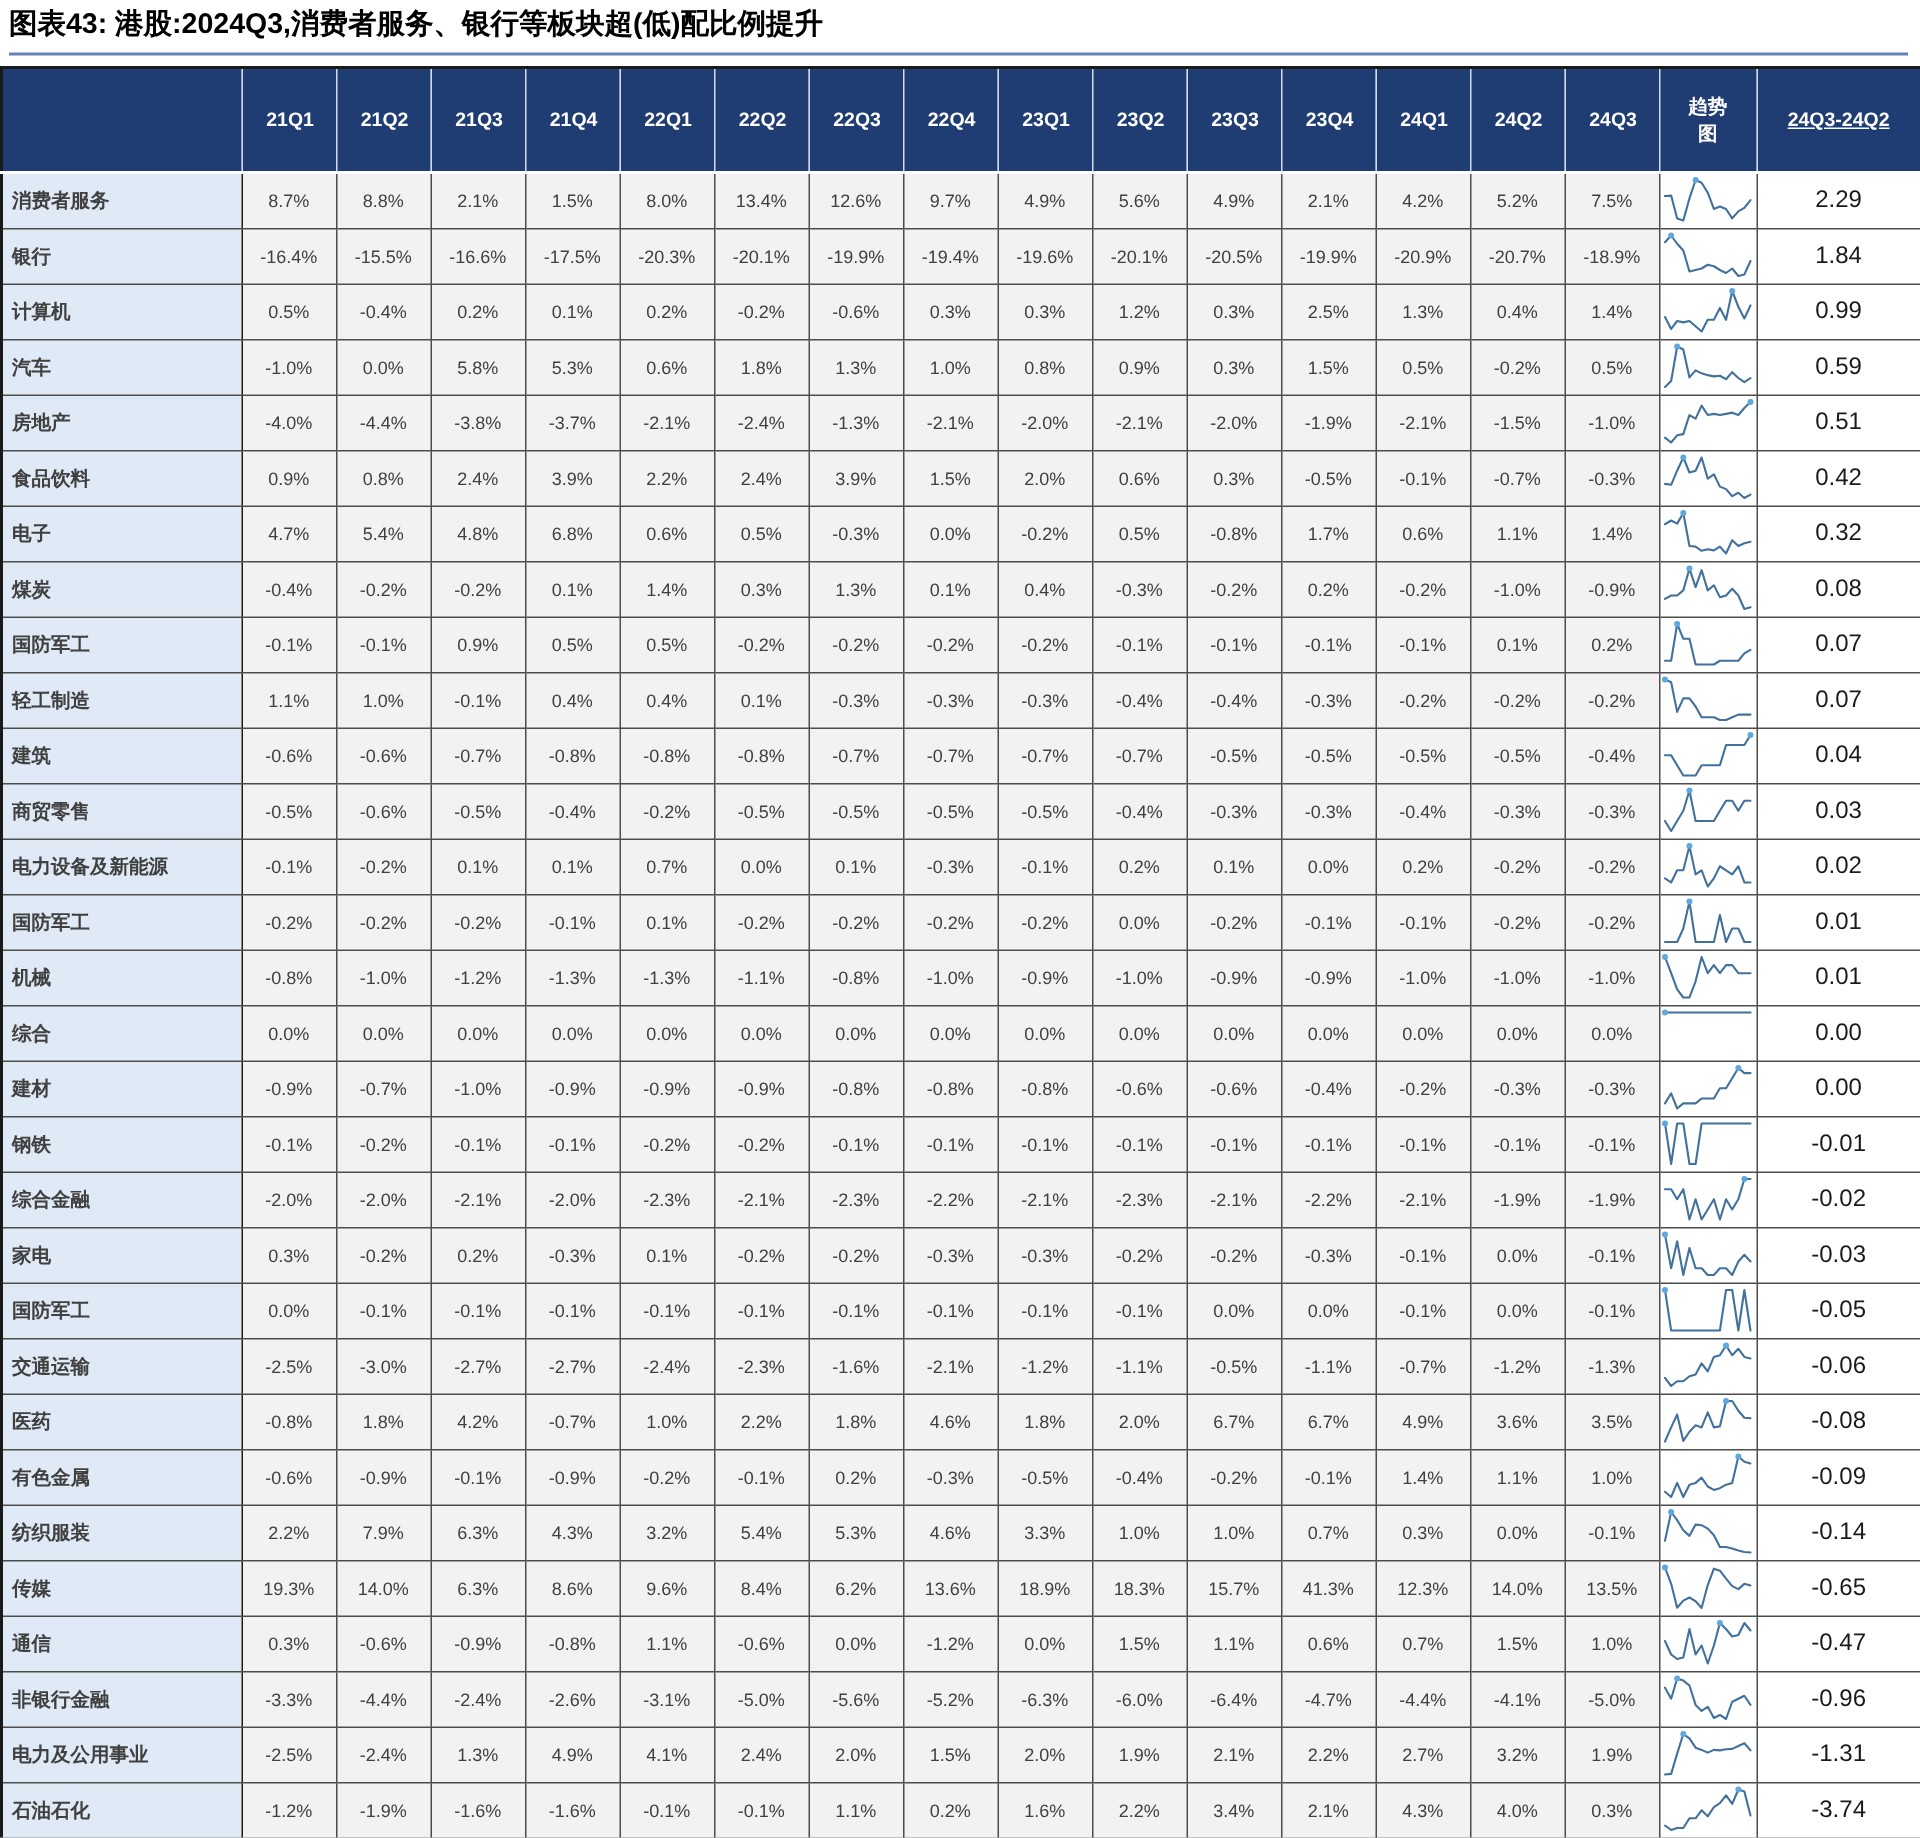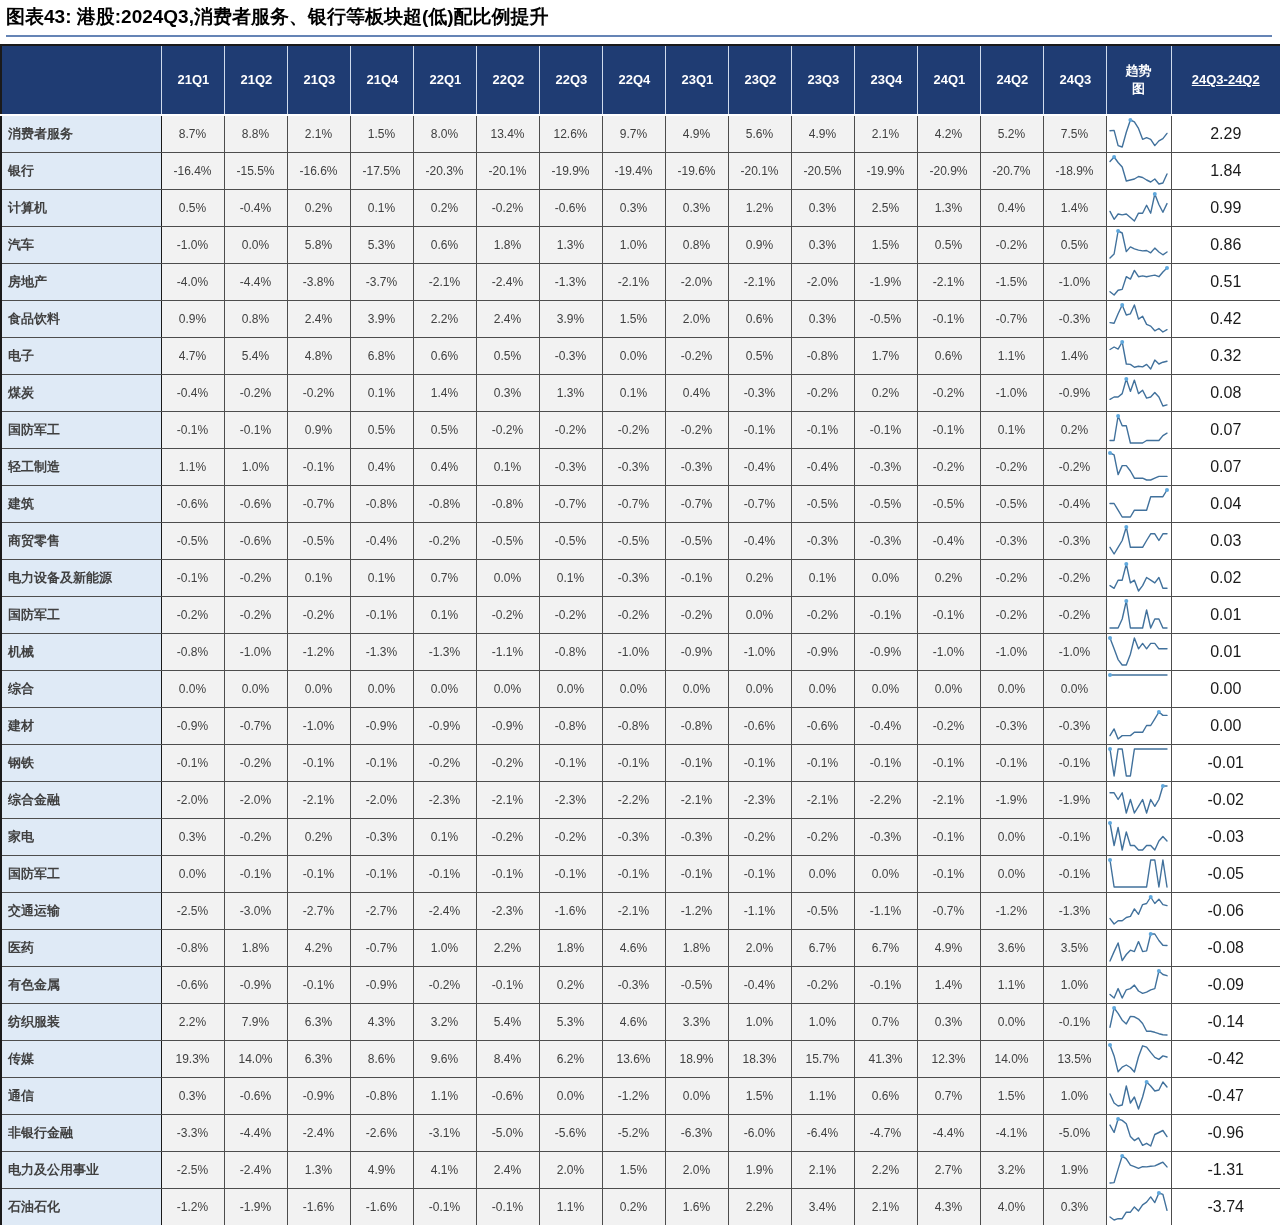--- a/index.html
+++ b/index.html
@@ -160,21 +160,21 @@
         <td class="val">0.9%</td>
         <td class="val">0.3%</td>
         <td class="val">1.5%</td>
         <td class="val">0.5%</td>
         <td class="val">-0.2%</td>
         <td class="val">0.5%</td>
         <td class="spark"><svg width="63" height="35" viewBox="0 0 63 35">
             <polyline points="3.0,31.0 7.1,27.0 11.1,4.0 15.2,6.0 19.3,24.6 23.4,19.9 27.4,21.9 31.5,23.1 35.6,23.9 39.6,23.5 43.7,25.8 47.8,21.1 51.9,25.0 55.9,27.8 60.0,25.0" fill="none" stroke="#41719c" stroke-width="1.4" stroke-linejoin="round" stroke-linecap="round"></polyline>
             <circle cx="11.1" cy="4.0" r="2" fill="#5fa8dd"></circle>
           </svg></td>
-        <td class="chg">0.86</td>
+        <td class="chg">0.59</td>
       </tr>
       <tr>
         <td class="lbl">房地产</td>
         <td class="val">-4.0%</td>
         <td class="val">-4.4%</td>
         <td class="val">-3.8%</td>
         <td class="val">-3.7%</td>
         <td class="val">-2.1%</td>
         <td class="val">-2.4%</td>
         <td class="val">-1.3%</td>
@@ -666,21 +666,21 @@
         <td class="val">18.3%</td>
         <td class="val">15.7%</td>
         <td class="val">41.3%</td>
         <td class="val">12.3%</td>
         <td class="val">14.0%</td>
         <td class="val">13.5%</td>
         <td class="spark"><svg width="63" height="35" viewBox="0 0 63 35">
             <polyline points="3.0,4.0 7.1,14.9 11.1,30.8 15.2,26.1 19.3,24.0 23.4,26.5 27.4,31.0 31.5,15.7 35.6,4.8 39.6,6.1 43.7,11.4 47.8,16.4 51.9,18.4 55.9,14.9 60.0,16.0" fill="none" stroke="#41719c" stroke-width="1.4" stroke-linejoin="round" stroke-linecap="round"></polyline>
             <circle cx="3.0" cy="4.0" r="2" fill="#5fa8dd"></circle>
           </svg></td>
-        <td class="chg">-0.42</td>
+        <td class="chg">-0.65</td>
       </tr>
       <tr>
         <td class="lbl">通信</td>
         <td class="val">0.3%</td>
         <td class="val">-0.6%</td>
         <td class="val">-0.9%</td>
         <td class="val">-0.8%</td>
         <td class="val">1.1%</td>
         <td class="val">-0.6%</td>
         <td class="val">0.0%</td>

